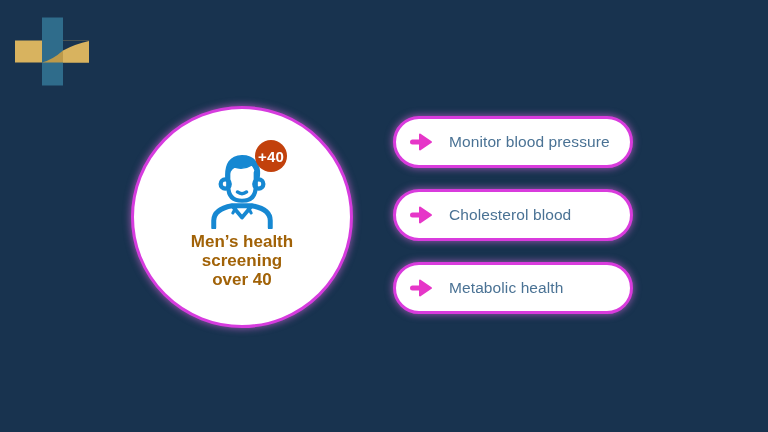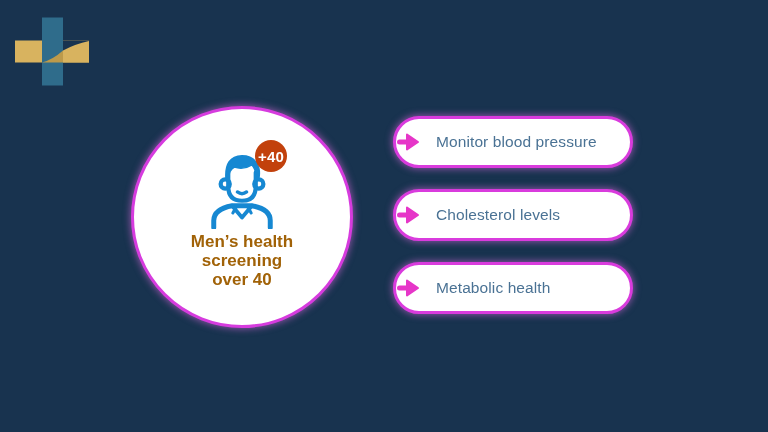--- a/index.html
+++ b/index.html
@@ -77,21 +77,21 @@
     left: 393px;
     width: 240px;
     height: 52px;
     background: #ffffff;
     border: 3px solid #D93BDD;
     border-radius: 27px;
     box-sizing: border-box;
     box-shadow: 0 0 7px 1px rgba(232, 110, 232, 0.55);
     display: flex;
     align-items: center;
-    padding-left: 1px;
+    padding-left: 14px;
     gap: 15px;
     cursor: pointer;
   }
   .pill-1 { top: 116px; }
   .pill-2 { top: 189px; }
   .pill-3 { top: 262px; text-align: center; }
   .pill-label {
     color: #4A7294;
     font-size: 15.5px;
     letter-spacing: 0.1px;
@@ -149,21 +149,21 @@
       <path d="M 10 4.5 L 21 12 L 10 19.5 Z" fill="#E636C8" stroke="#E636C8" stroke-width="2" stroke-linejoin="round"></path>
     </svg>
     <span class="pill-label">Monitor blood pressure</span>
   </div>
 
   <div class="pill pill-2">
     <svg class="arrow-icon" width="24" height="24" viewBox="0 0 24 24" aria-hidden="true">
       <line x1="2.5" y1="12" x2="11" y2="12" stroke="#E636C8" stroke-width="5" stroke-linecap="round"></line>
       <path d="M 10 4.5 L 21 12 L 10 19.5 Z" fill="#E636C8" stroke="#E636C8" stroke-width="2" stroke-linejoin="round"></path>
     </svg>
-    <span class="pill-label">Cholesterol levels</span>
+    <span class="pill-label">Cholesterol blood</span>
   </div>
 
   <div class="pill pill-3">
     <svg class="arrow-icon" width="24" height="24" viewBox="0 0 24 24" aria-hidden="true">
       <line x1="2.5" y1="12" x2="11" y2="12" stroke="#E636C8" stroke-width="5" stroke-linecap="round"></line>
       <path d="M 10 4.5 L 21 12 L 10 19.5 Z" fill="#E636C8" stroke="#E636C8" stroke-width="2" stroke-linejoin="round"></path>
     </svg>
     <span class="pill-label">Metabolic health</span>
   </div>
 

